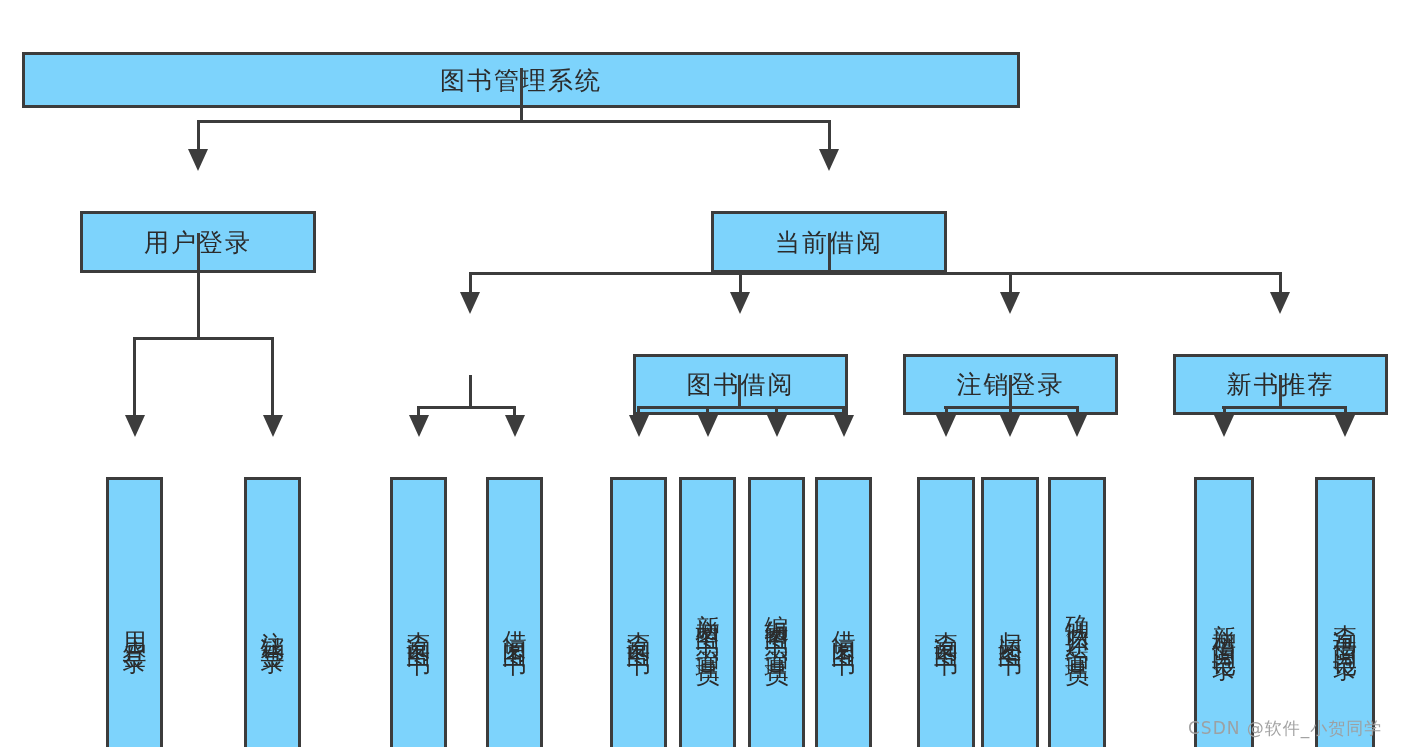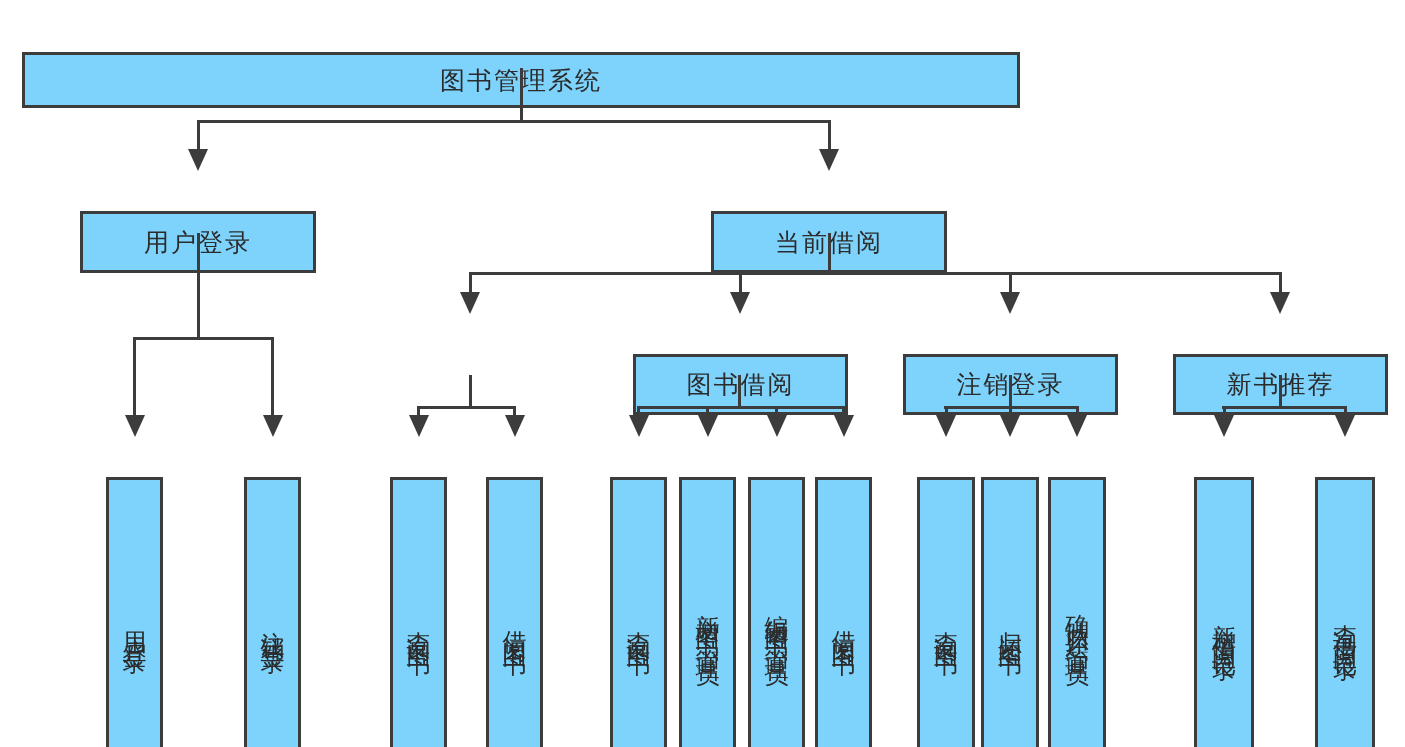--- a/index.html
+++ b/index.html
@@ -132,14 +132,15 @@
   <div class="box vbox" style="left:748px;top:437px;width:57px;height:298px;">编辑图书（管理员）</div>
   <div class="box vbox" style="left:815px;top:437px;width:57px;height:298px;">借阅图书</div>
 
   <div class="box vbox" style="left:917px;top:437px;width:58px;height:298px;">查询图书</div>
   <div class="box vbox" style="left:981px;top:437px;width:58px;height:298px;">归还图书</div>
   <div class="box vbox" style="left:1048px;top:437px;width:58px;height:298px;">确认归还（管理员）</div>
 
   <div class="box vbox" style="left:1194px;top:437px;width:60px;height:298px;">新增借阅记录</div>
   <div class="box vbox" style="left:1315px;top:437px;width:60px;height:298px;">查询借阅记录</div>
 
+  <div class="watermark">CSDN @软件_小贺同学</div>
 
 </div>
 
 </body></html>

